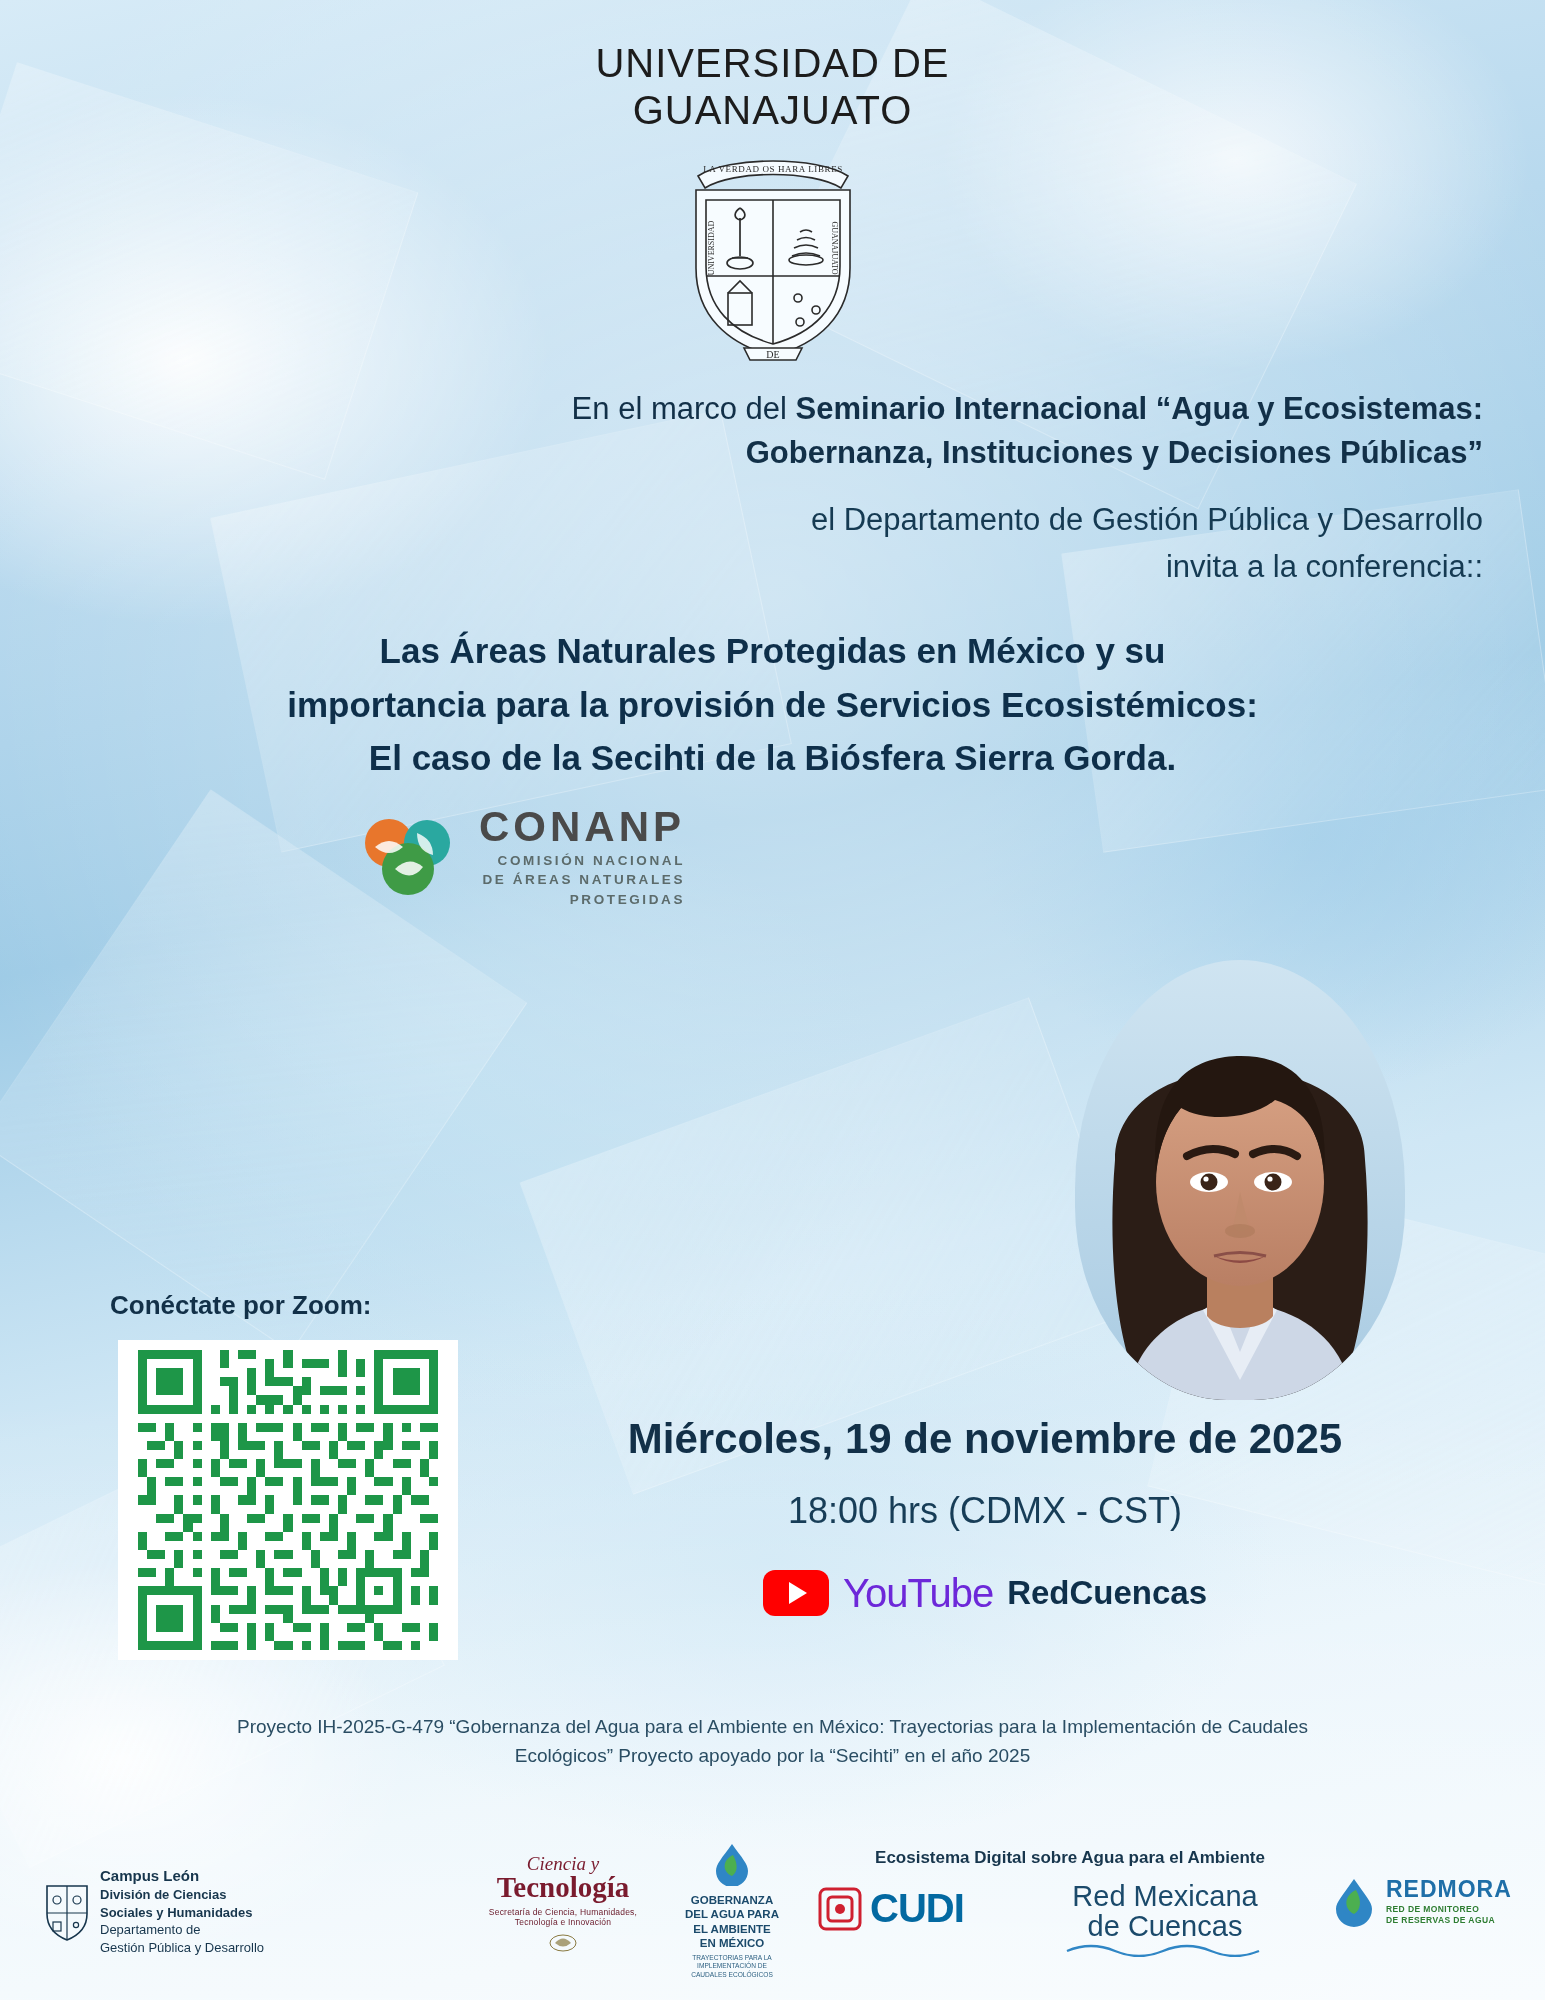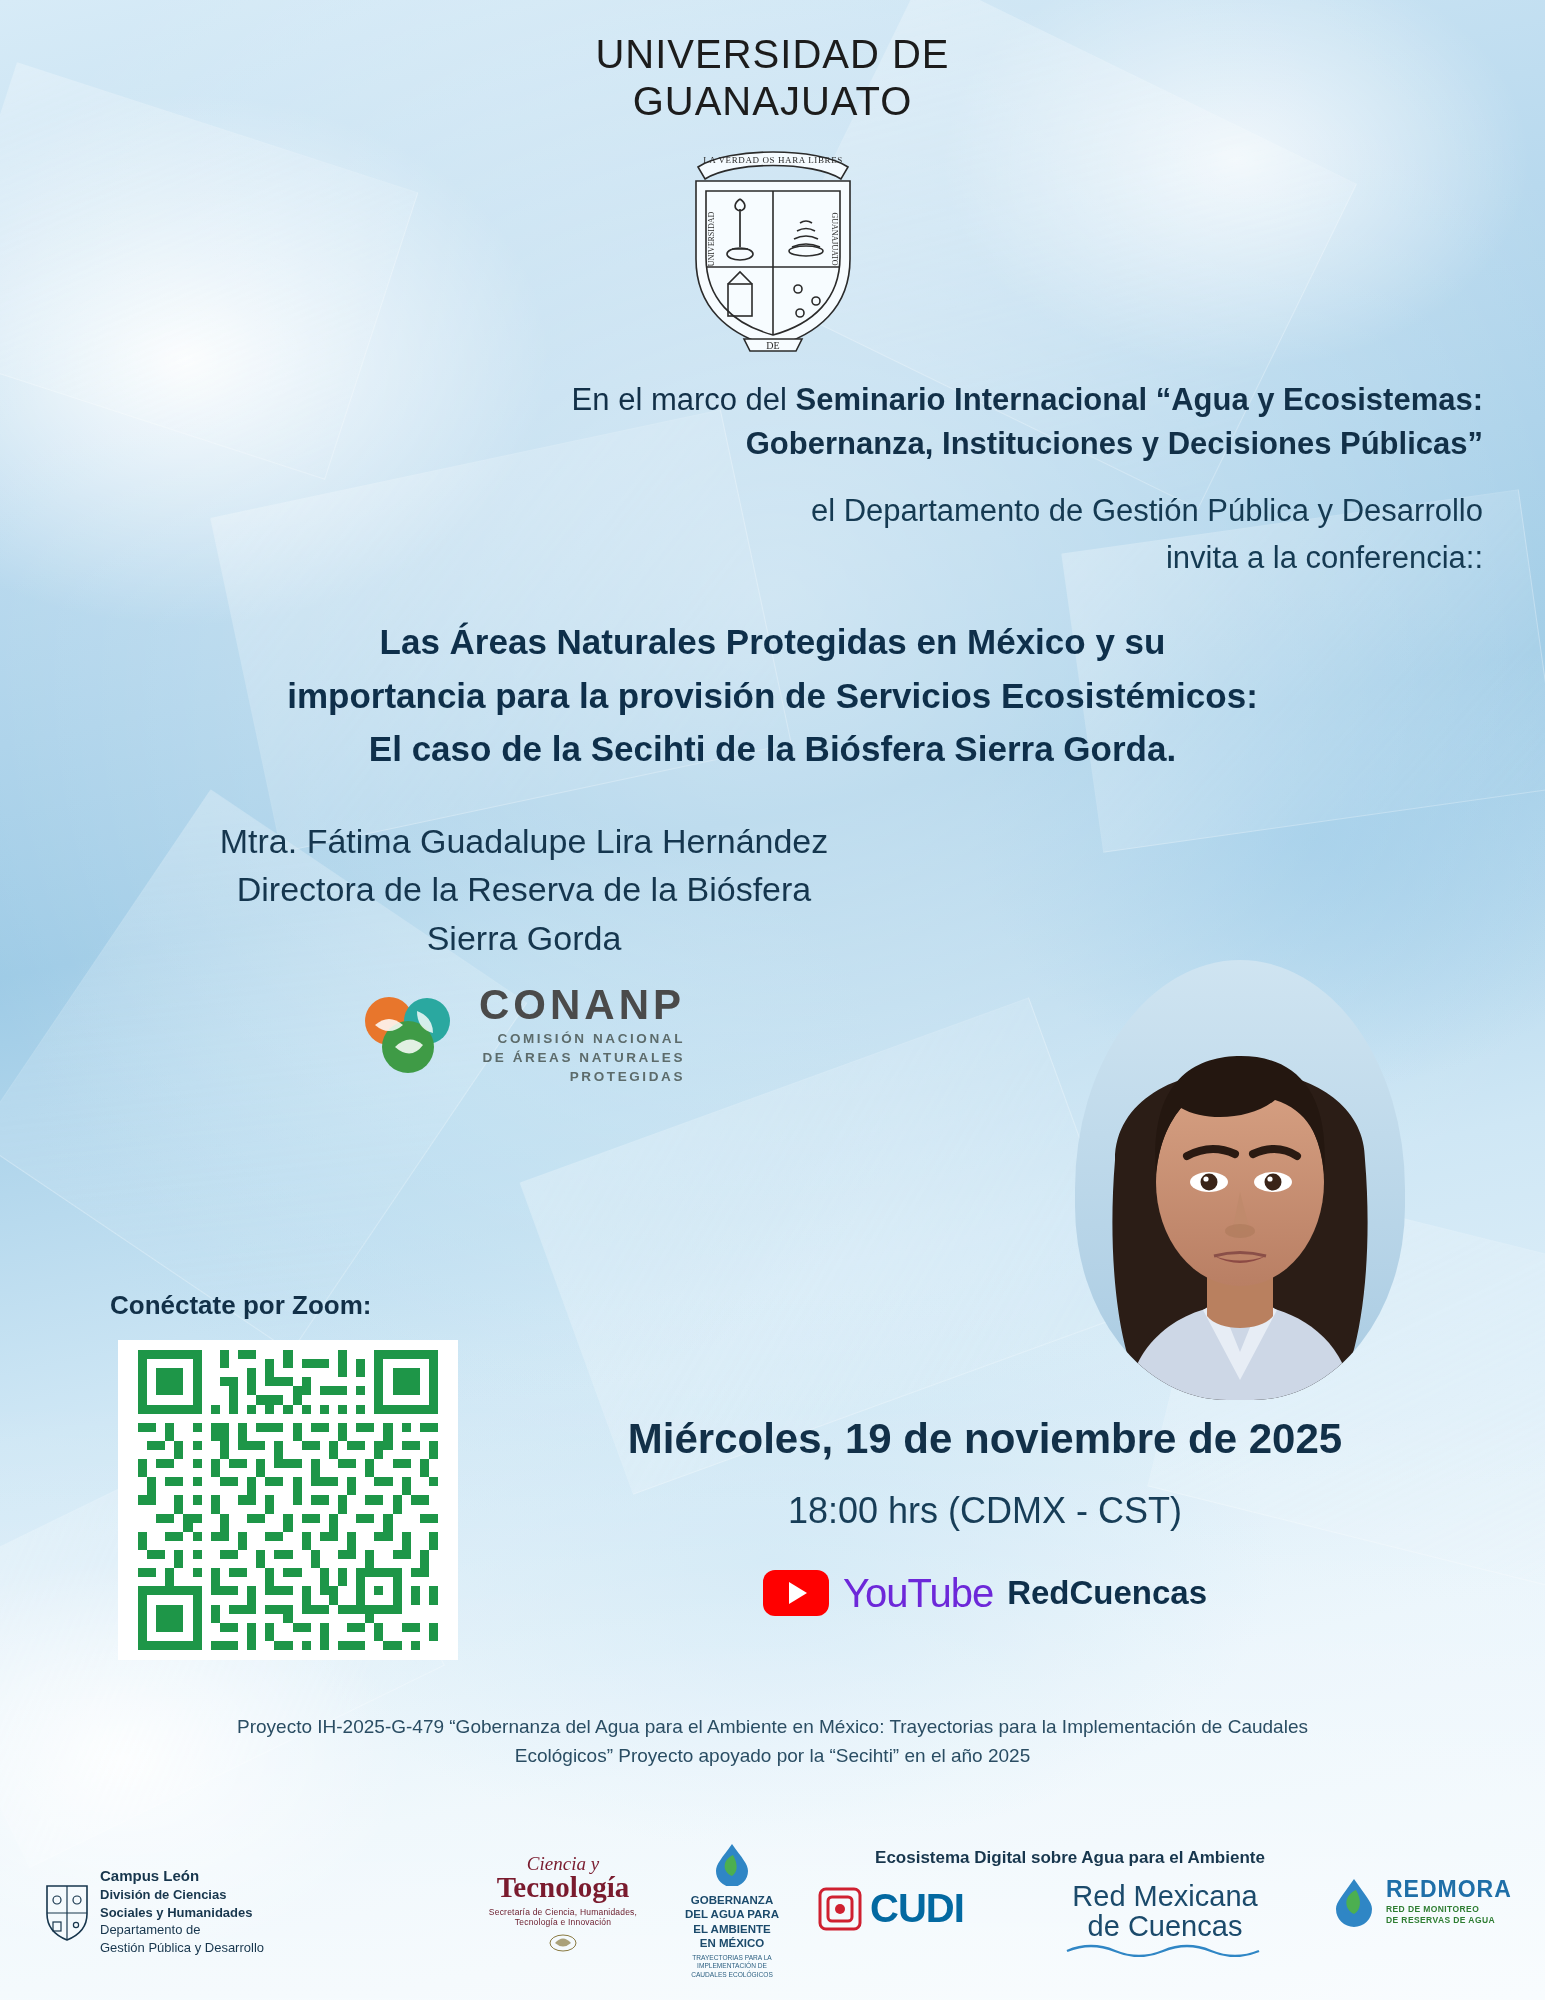--- a/index.html
+++ b/index.html
@@ -59,21 +59,21 @@
   }
 
   
   .uni-title {
     text-align: center;
     font-size: 40px;
     font-weight: 400;
     letter-spacing: 1px;
     line-height: 1.18;
     color: #1c1c1c;
-    padding-top: 31px;
+    padding-top: 40px;
   }
   .uni-title .line2 { display: block; }
 
   .crest-wrap {
     display: flex;
     justify-content: center;
     margin-top: 14px;
   }
 
   
@@ -458,25 +458,20 @@
         <div>invita a la conferencia::</div>
       </div>
     </div>
 
     <div class="conf-title">
       <div>Las Áreas Naturales Protegidas en México y su</div>
       <div>importancia para la provisión de Servicios Ecosistémicos:</div>
       <div>El caso de la Secihti de la Biósfera Sierra Gorda.</div>
     </div>
 
-    <div class="speaker">
-      <div>Mtra. Fátima Guadalupe Lira Hernández</div>
-      <div>Directora de la Reserva de la Biósfera</div>
-      <div>Sierra Gorda</div>
-    </div>
 
     <div class="conanp-row">
       <svg width="108" height="86" viewBox="0 0 108 86">
         <circle cx="34" cy="30" r="24" fill="#e8762c"></circle>
         <circle cx="72" cy="30" r="23" fill="#2aa8a0"></circle>
         <circle cx="53" cy="56" r="26" fill="#3f9b46"></circle>
         <path d="M20 34 q 14 -12 28 0 q -14 12 -28 0" fill="#ffffff" opacity="0.85"></path>
         <path d="M62 20 q 16 6 16 22 q -16 -4 -16 -22" fill="#ffffff" opacity="0.8"></path>
         <path d="M40 56 q 14 -14 28 -2 q -12 16 -28 2" fill="#ffffff" opacity="0.85"></path>
       </svg>

